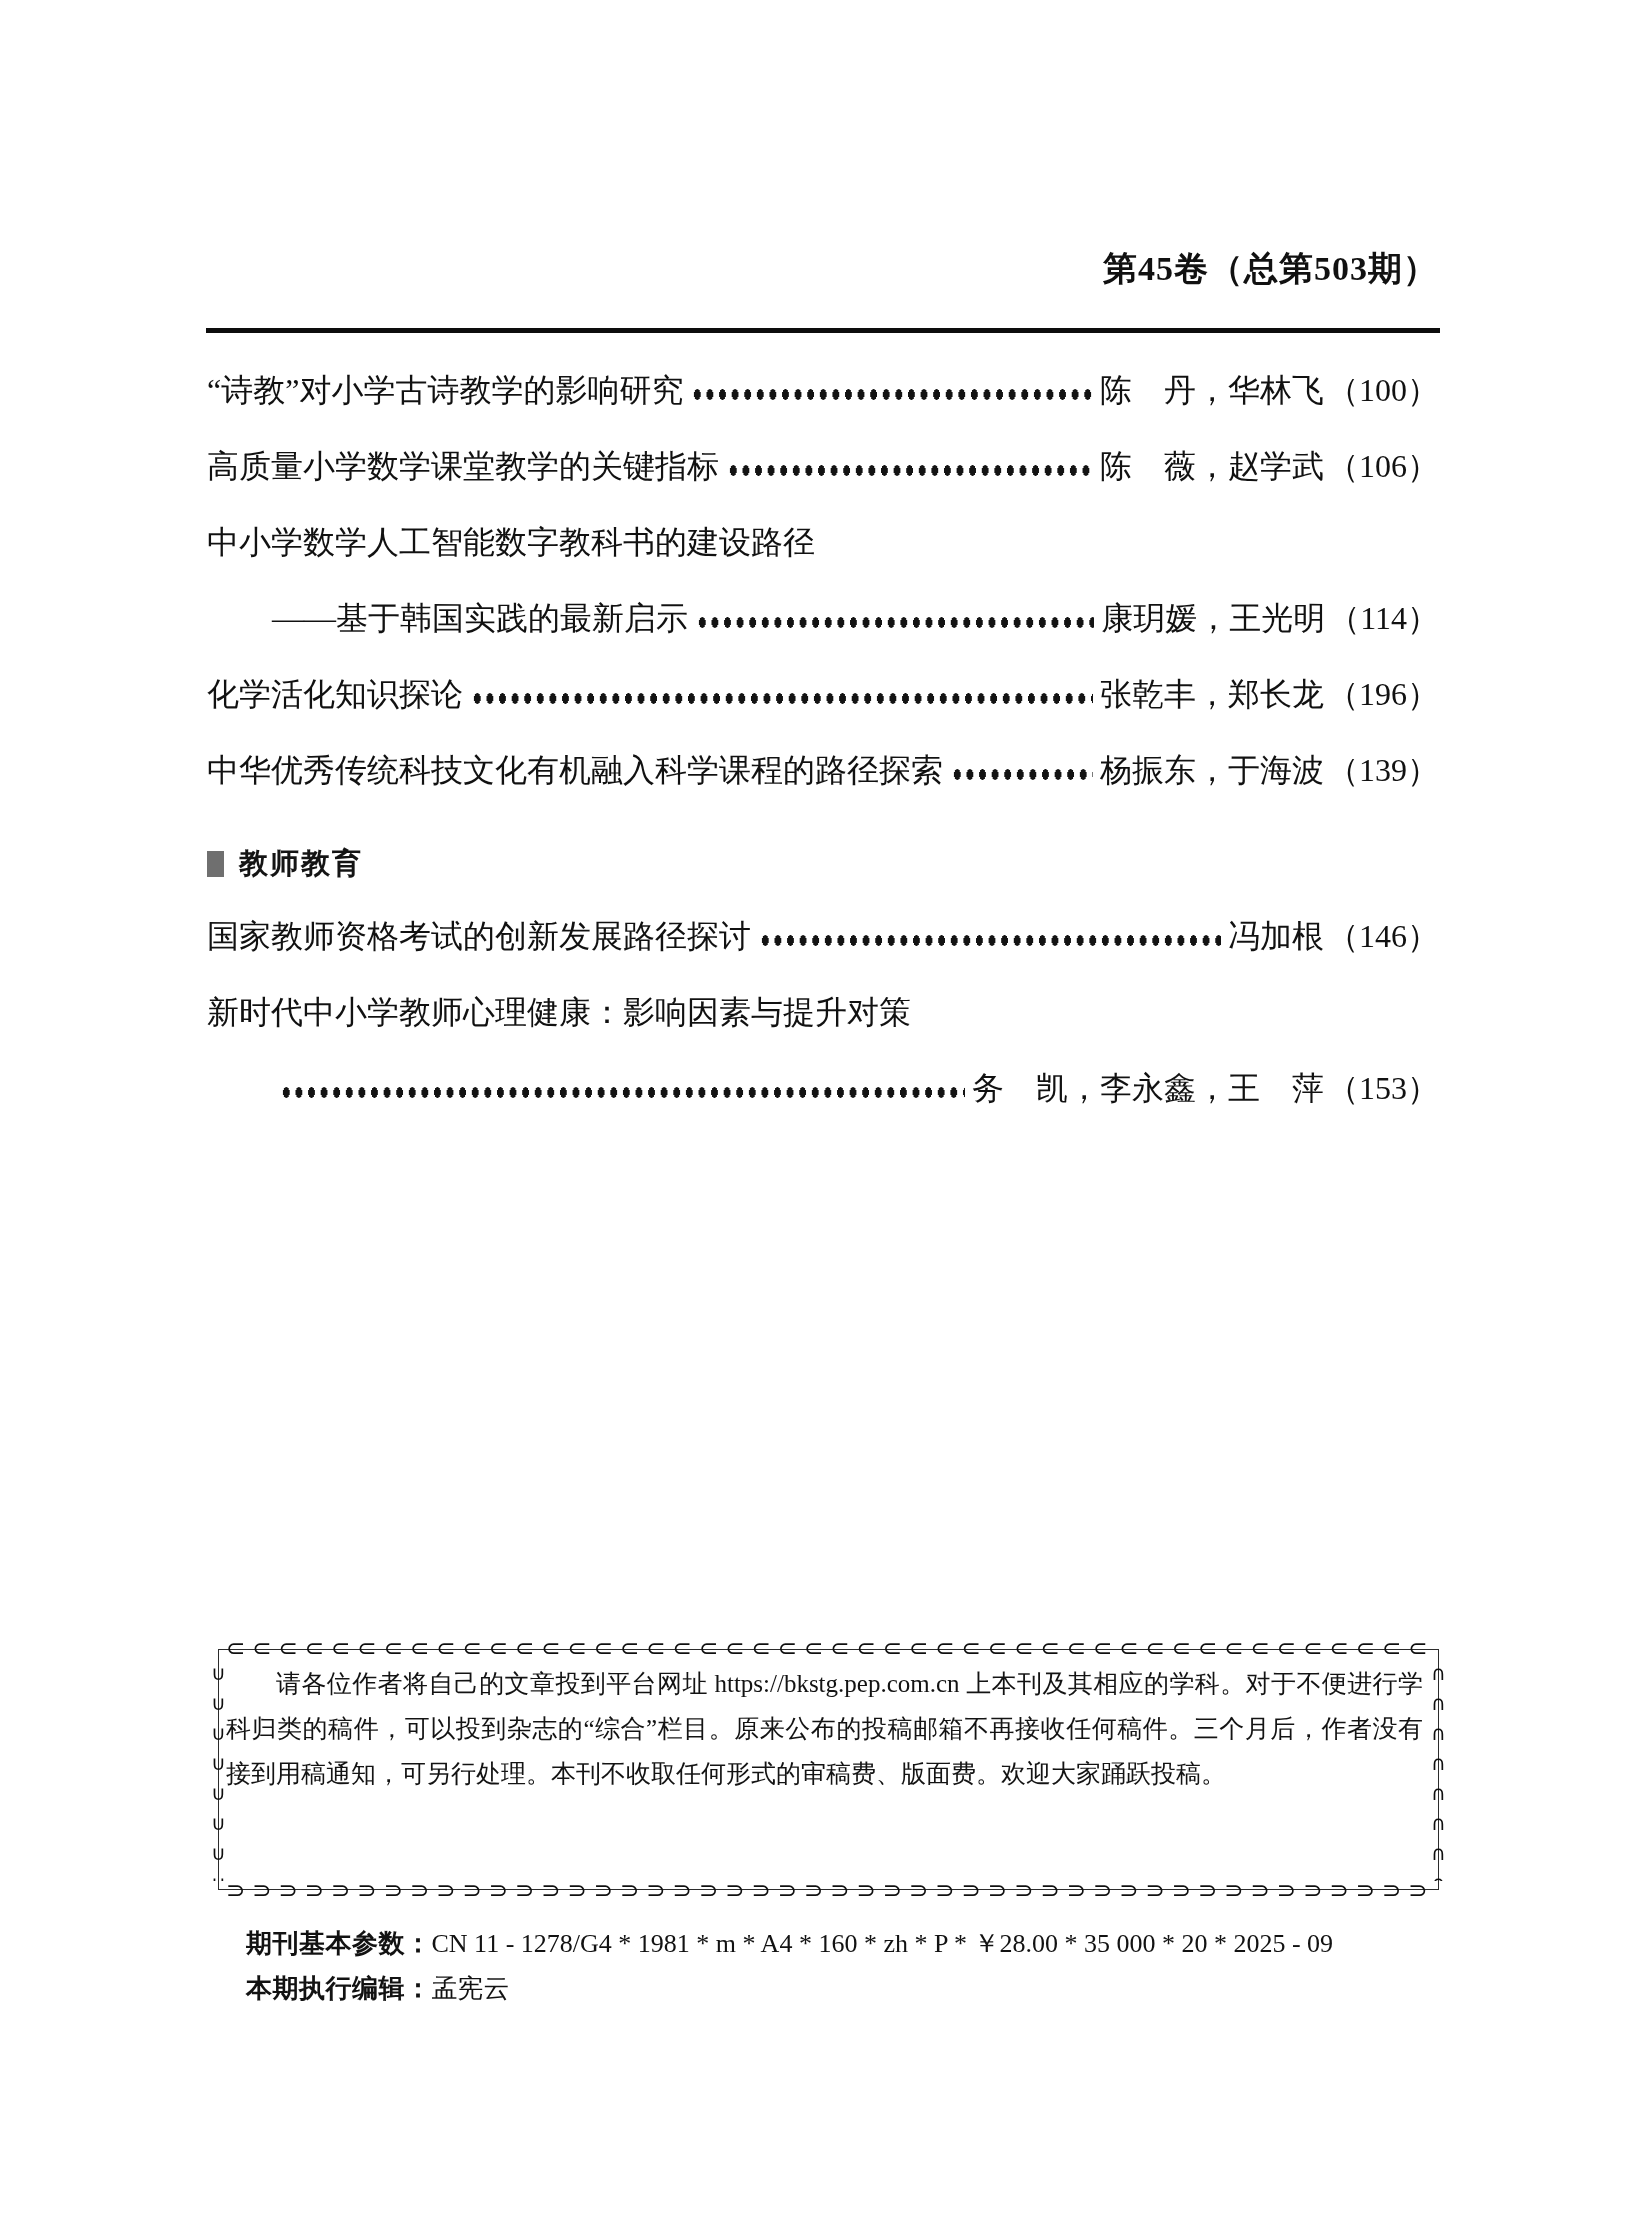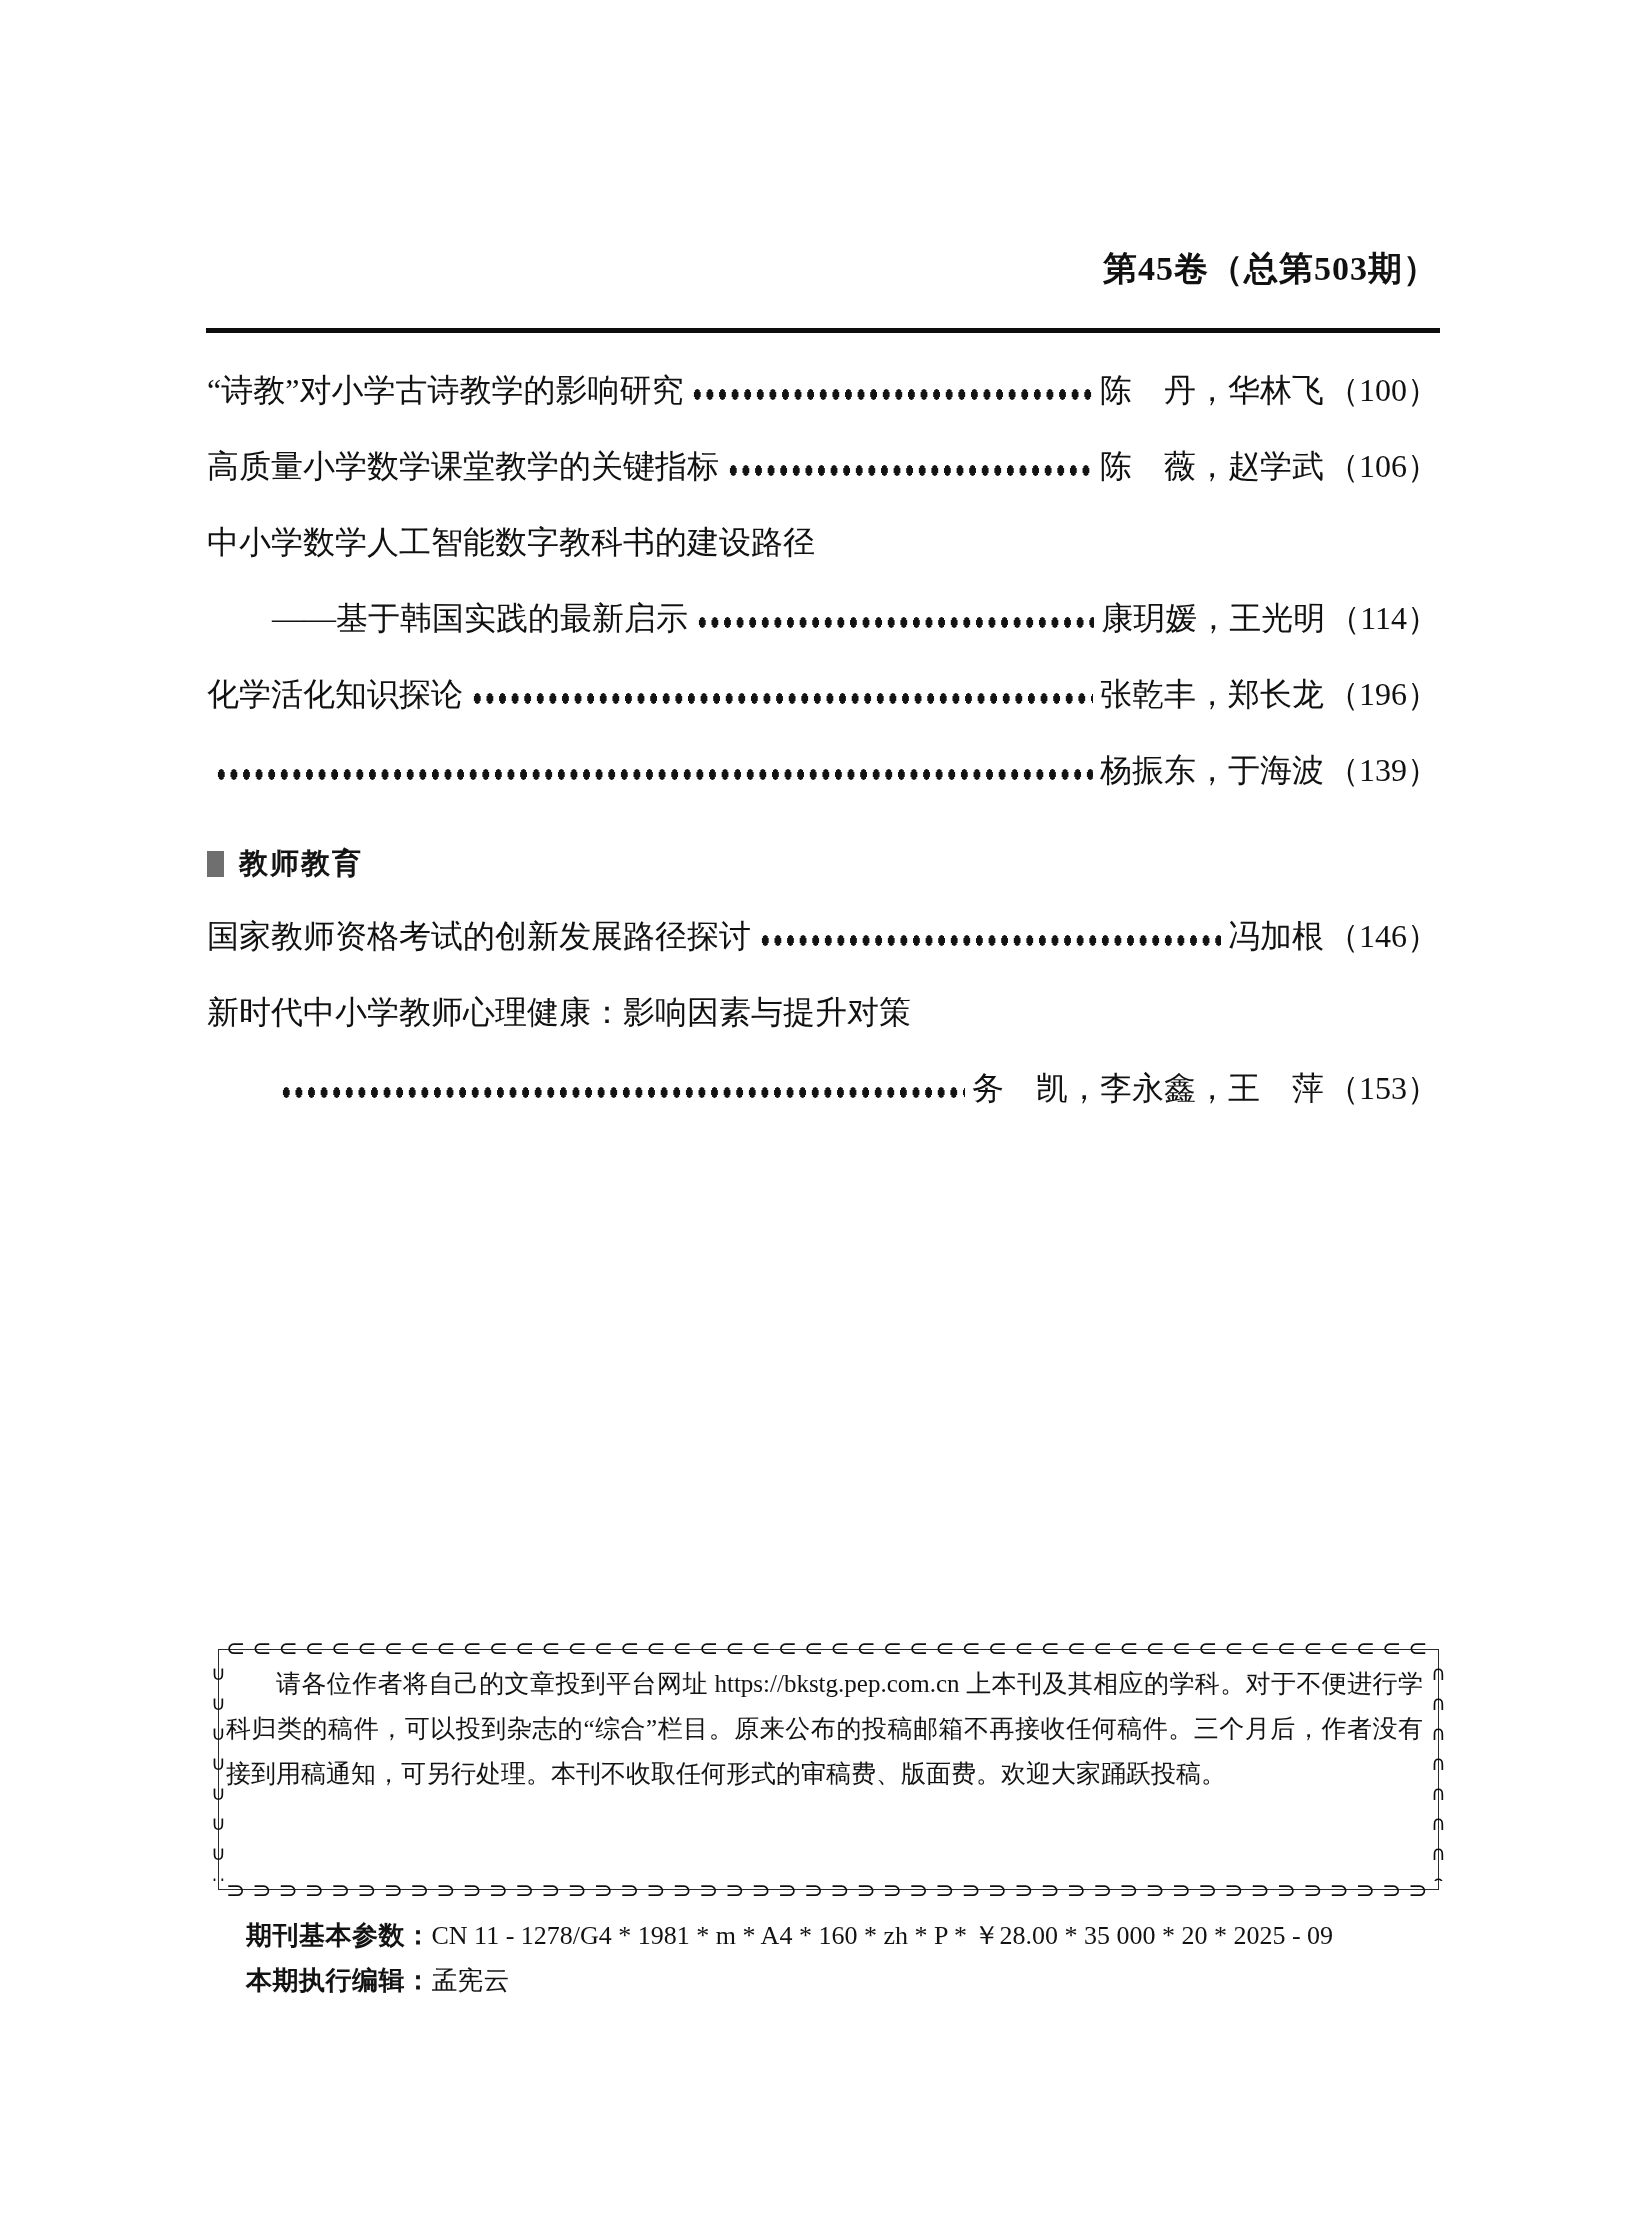--- a/index.html
+++ b/index.html
@@ -83,21 +83,21 @@
   }
   .notice-body{
     margin:11px 15px 0 7px;
     font-size:25px;line-height:45px;
     text-align:justify;text-indent:2em;
     color:#131313;
   }
   
   .footer-line{
     position:absolute;left:246px;right:191px;
-    font-size:26px;white-space:nowrap;color:#121212;
+    font-size:26px;white-space:nowrap;color:#121212;margin-top:8px;
   }
   .footer-params{top:1918px;}
   .footer-editor{top:1963px;}
   .footer-label{
     font-family:"Liberation Sans","DejaVu Sans",sans-serif;
     font-weight:bold;letter-spacing:0.5px;
   }
   .footer-value{font-family:"Liberation Serif","DejaVu Serif",serif;}
 </style>
 </head>
@@ -138,20 +138,21 @@
 
     <div class="row">
       <span class="title">化学活化知识探论</span>
       <span class="leader"></span>
       <span class="authors">张乾丰，郑长龙</span>
       <span class="pageno">（196）</span>
     </div>
 
 
     <div class="row">
+      <span class="title">中华优秀传统科技文化有机融入科学课程的路径探索</span>
       <span class="leader"></span>
       <span class="authors">杨振东，于海波</span>
       <span class="pageno">（139）</span>
     </div>
 
     <div class="section-head">
       <span class="section-bullet"></span>
       <span class="section-label">教师教育</span>
     </div>
 

